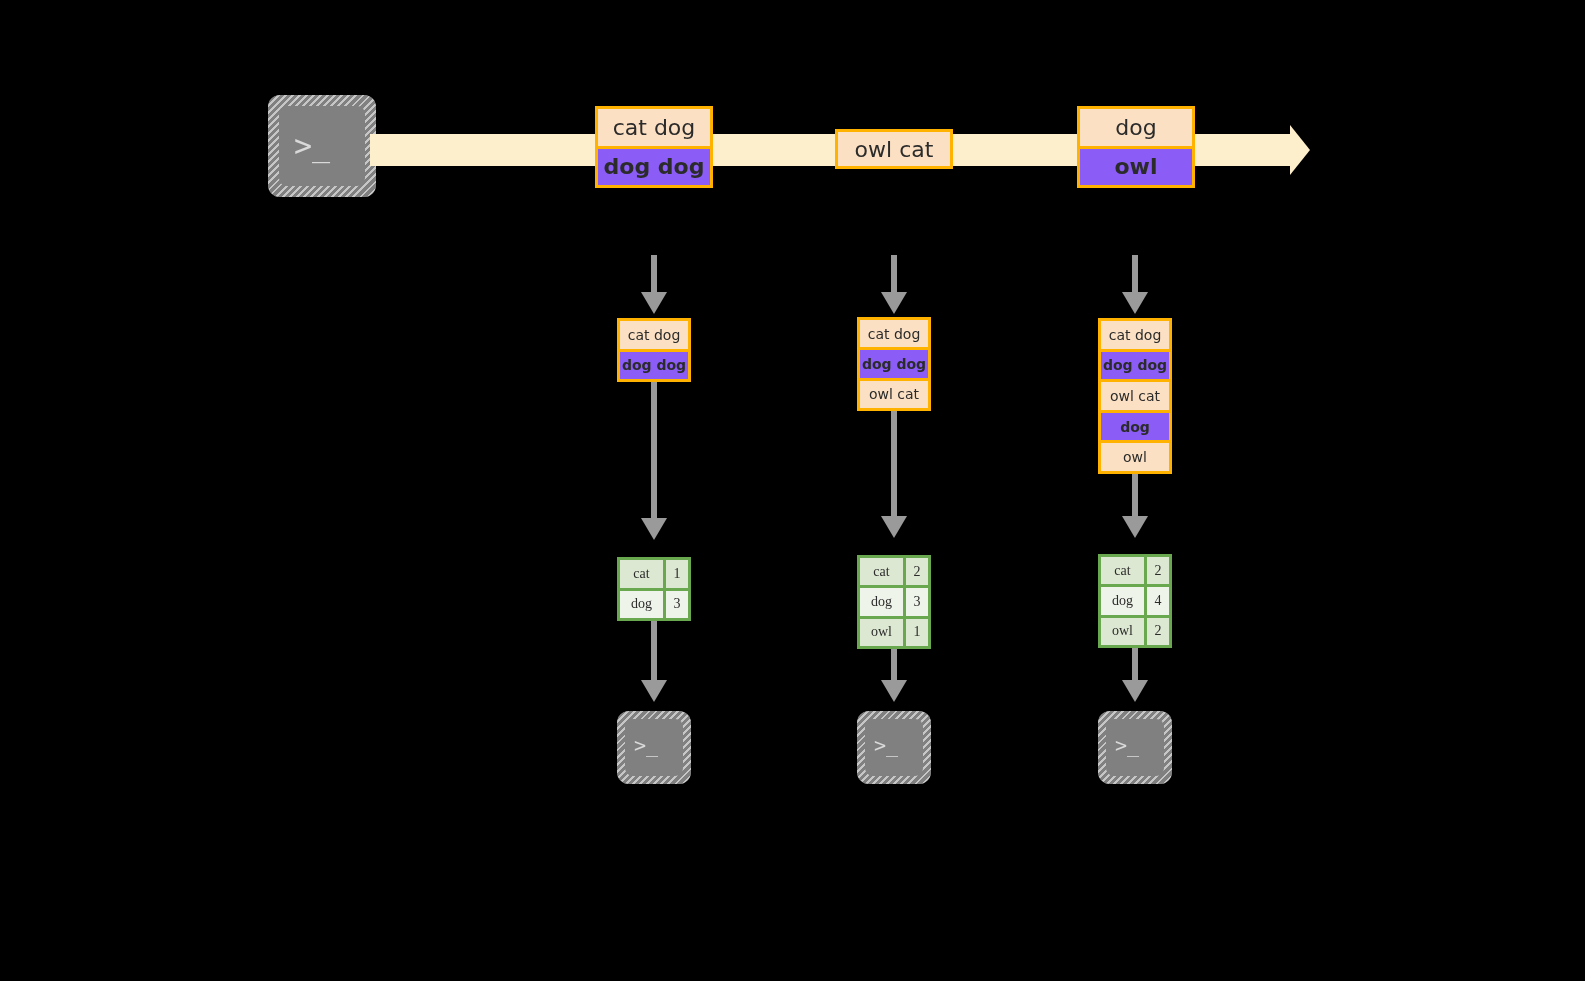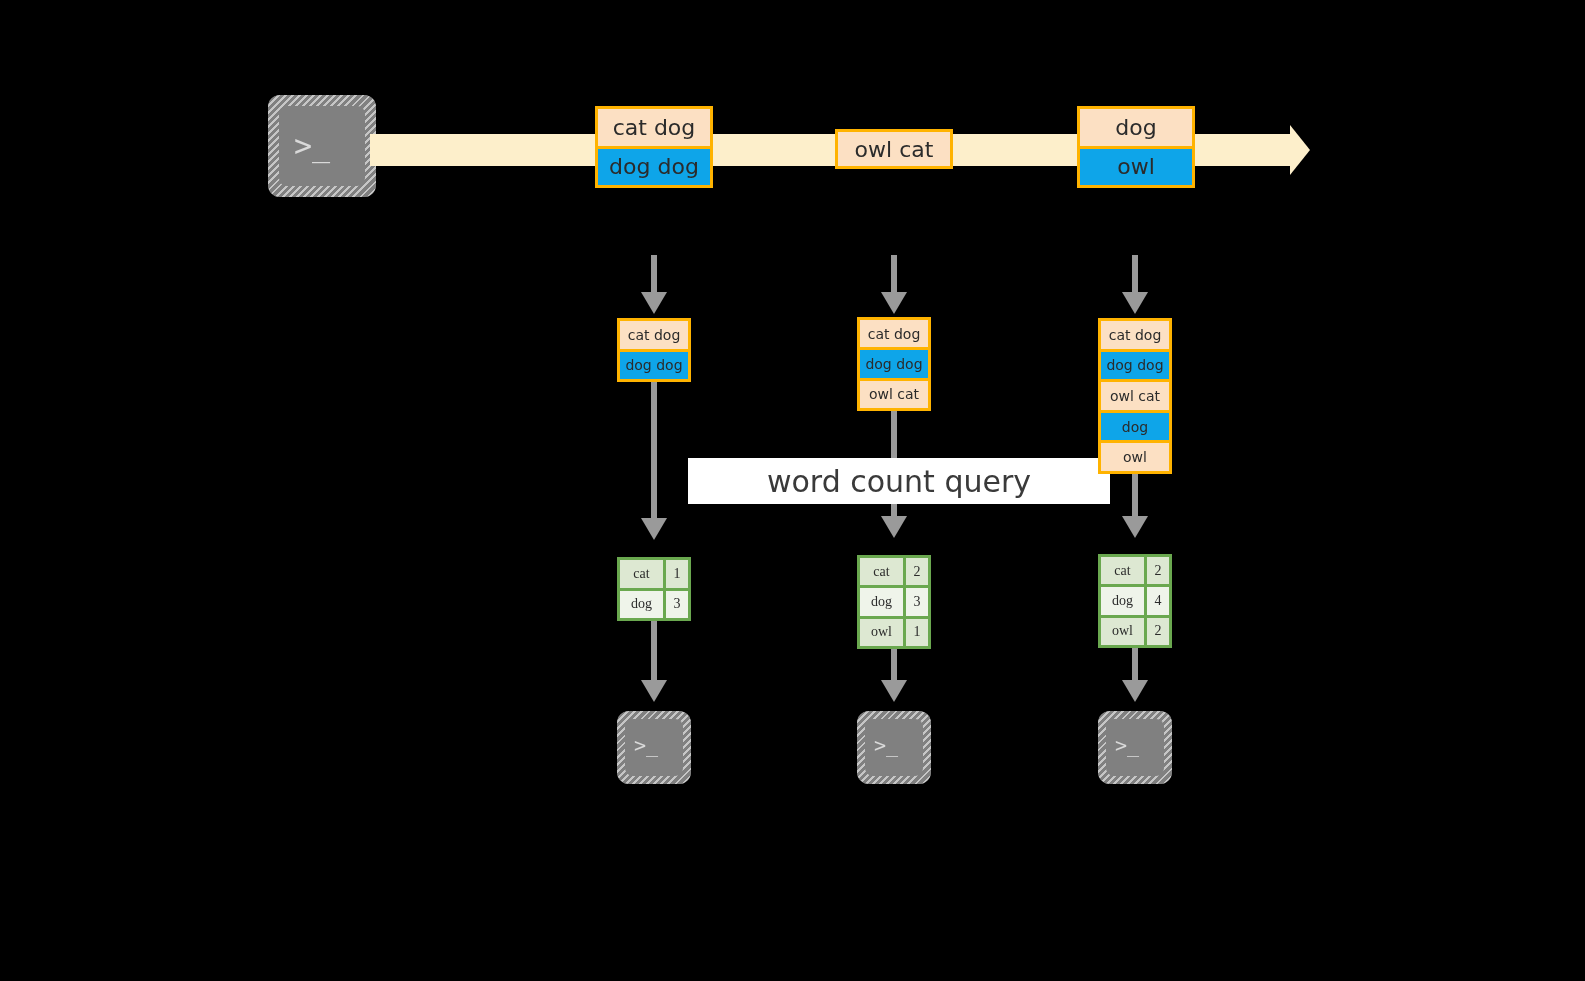--- a/index.html
+++ b/index.html
@@ -66,21 +66,21 @@
   }
   .obox .row {
     flex: 1 1 auto;
     display: flex;
     align-items: center;
     justify-content: center;
     color: #2b2b2b;
     white-space: nowrap;
   }
   .obox .row.dk { background: #fce0c3; }
-  .obox .row.lt { background: #0ea5e9; }
+  .obox .row.lt { background: #8b5cf6; font-weight: bold; }
   .obox .row + .row { border-top: 3px solid #ffb300; }
 
   
   .gbox {
     position: absolute;
     border: 3px solid #6aa84f;
     display: flex;
     flex-direction: column;
     font-family: Liberation Serif, serif;
   }
@@ -249,23 +249,20 @@
 
   <div class="vline" style="left:1132px; top:648px; height:44px;"></div>
   <div class="vhead" style="left:1122px; top:680px;"></div>
 
   <div class="terminal" style="left:1098px; top:711px; width:74px; height:73px;">
     <div class="hatch"></div>
     <div class="inner" style="left:8px; top:8px; right:8px; bottom:8px;"></div>
     <div class="prompt" style="left:17px; top:24px; font-size:20px;">&gt;_</div>
   </div>
 
-  <div class="banner" style="left:688px; top:458px; width:422px; height:46px; font-size:30px; z-index:5;">
-    <span>word count query</span>
-  </div>
 
   <div class="obox" style="left:1098px; top:318px; width:74px; height:156px; font-size:14px; z-index:6;">
     <div class="row dk">cat dog</div>
     <div class="row lt">dog dog</div>
     <div class="row dk">owl cat</div>
     <div class="row lt">dog</div>
     <div class="row dk">owl</div>
   </div>
 
 </div>

